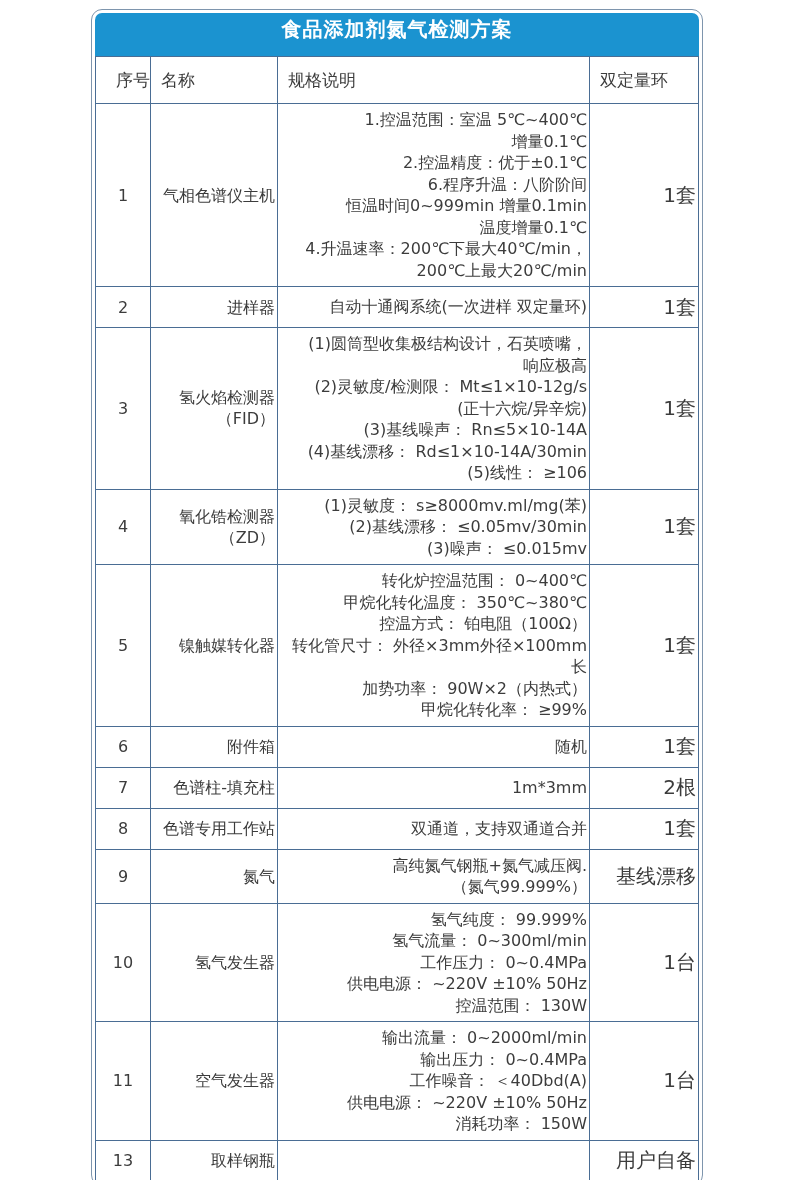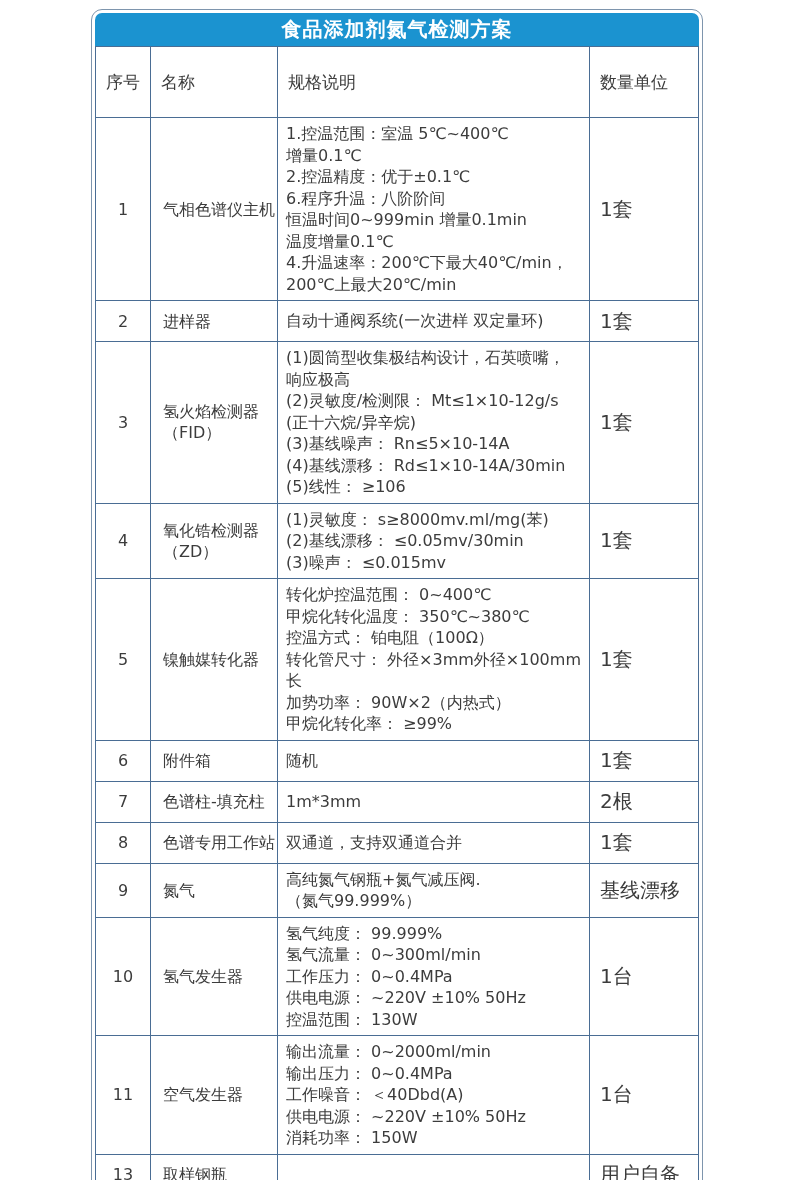--- a/index.html
+++ b/index.html
@@ -20,46 +20,47 @@
     border-radius: 11px;
     padding: 3px;
     background: #ffffff;
   }
   .title-bar {
     background: #1b93d0;
     color: #ffffff;
     font-size: 20px;
     font-weight: bold;
     text-align: center;
-    height: 33px;
+    height: 43px;
     line-height: 33px;
     border-radius: 7px 7px 0 0;
     letter-spacing: 1px;
   }
   table.spec-table {
     width: 100%;
     border-collapse: collapse;
     table-layout: fixed;
     color: #3c3c3c;
     margin-top: 0;
   }
   .spec-table th, .spec-table td {
     border: 1px solid #4a6d94;
     vertical-align: middle;
     height: 30px; 
+    text-align: right;
   }
   .spec-table th {
     font-weight: normal;
     font-size: 17px;
     text-align: left;
     padding: 2px 4px 2px 10px;
   }
   .spec-table th.col-no {
-    text-align: center;
-    padding: 20px 0;
+    text-align: right;
+    padding: 8px 0;
   }
   col.c-no   { width: 55px; }
   col.c-name { width: 127px; }
   col.c-spec { width: 312px; }
   col.c-qty  { width: auto; }
   td.cell-no {
     text-align: center;
     font-size: 16px;
   }
   td.cell-name {
@@ -90,21 +91,21 @@
       <col class="c-no">
         <col class="c-name">
         <col class="c-spec">
         <col class="c-qty">
     </colgroup>
     <thead>
       <tr>
         <th class="col-no">序号</th>
         <th class="col-name">名称</th>
         <th class="col-spec">规格说明</th>
-        <th class="col-qty">数量单位</th>
+        <th class="col-qty">双定量环</th>
       </tr>
     </thead>
     <tbody>
         <tr>
           <td class="cell-no">1</td>
           <td class="cell-name">气相色谱仪主机</td>
           <td class="cell-spec">
             <div class="spec-line">1.控温范围：室温 5℃~400℃</div>
             <div class="spec-line">增量0.1℃</div>
             <div class="spec-line">2.控温精度：优于±0.1℃</div>

